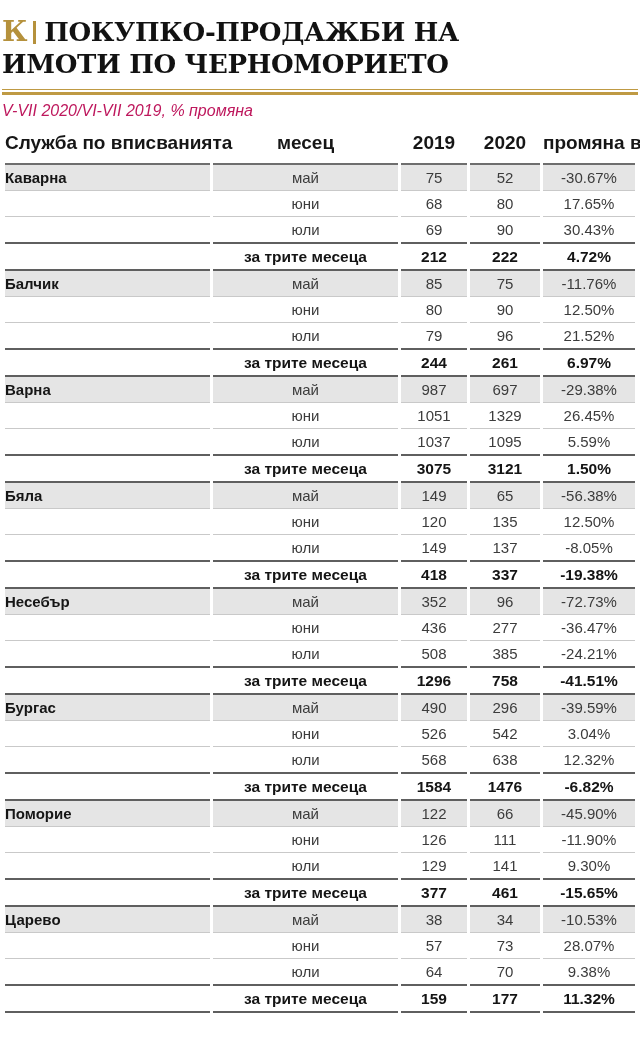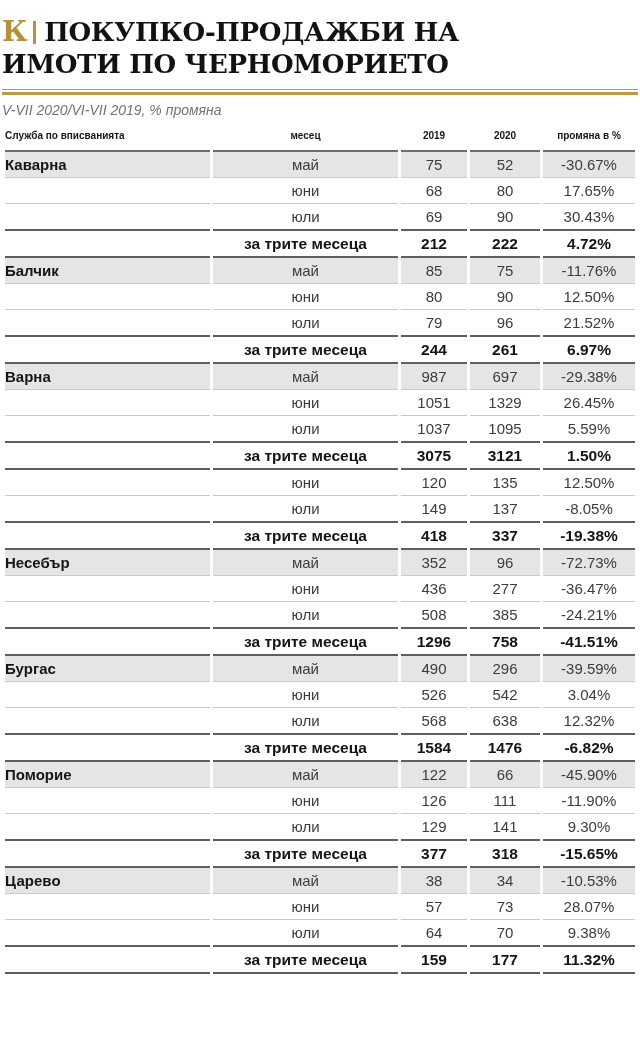--- a/index.html
+++ b/index.html
@@ -41,43 +41,43 @@
     vertical-align: -3px;
   }
   .gold-rule {
     margin-top: 9px;
     height: 2px;
     border-top: 1px solid #bf9a44;
     border-bottom: 3px solid #bf9a44;
   }
   .subtitle {
     font-style: italic;
-    font-size: 14px;
-    color: #737373;
+    font-size: 16px;
+    color: #be185d;
     margin: 7px 0 0 0;
   }
   
   table.data {
     width: 100%;
     border-collapse: separate;
     border-spacing: 3px 0;
     margin-top: 4px;
     font-size: 15px;
     color: #3c3c3c;
     table-layout: fixed;
   }
   col.w1 { width: 205px; }
   col.w2 { width: 185px; }
   col.w3 { width: 66px; }
   col.w4 { width: 70px; }
   col.w5 { width: auto; }
   th {
     font-weight: bold;
     color: #161616;
-    font-size: 10px;
+    font-size: 19px;
     padding: 8px 0 9px 0;
     border-bottom: 2px solid #6e6e6e;
     white-space: nowrap;
   }
   td {
     height: 25px;
     padding: 0;
     border-bottom: 1px solid #c9c9c9;
     vertical-align: middle;
     white-space: nowrap;
@@ -214,20 +214,27 @@
           <td class="c4">1095</td>
           <td class="c5">5.59%</td>
         </tr>
         <tr class="total-row">
           <td class="c1"></td>
           <td class="c2">за трите месеца</td>
           <td class="c3">3075</td>
           <td class="c4">3121</td>
           <td class="c5">1.50%</td>
         </tr>
+        <tr class="city-row">
+          <td class="c1">Бяла</td>
+          <td class="c2">май</td>
+          <td class="c3">149</td>
+          <td class="c4">65</td>
+          <td class="c5">-56.38%</td>
+        </tr>
         <tr>
           <td class="c1"></td>
           <td class="c2">юни</td>
           <td class="c3">120</td>
           <td class="c4">135</td>
           <td class="c5">12.50%</td>
         </tr>
         <tr class=" last-month">
           <td class="c1"></td>
           <td class="c2">юли</td>
@@ -316,21 +323,21 @@
           <td class="c1"></td>
           <td class="c2">юли</td>
           <td class="c3">129</td>
           <td class="c4">141</td>
           <td class="c5">9.30%</td>
         </tr>
         <tr class="total-row">
           <td class="c1"></td>
           <td class="c2">за трите месеца</td>
           <td class="c3">377</td>
-          <td class="c4">318</td>
+          <td class="c4">461</td>
           <td class="c5">-15.65%</td>
         </tr>
         <tr class="city-row">
           <td class="c1">Царево</td>
           <td class="c2">май</td>
           <td class="c3">38</td>
           <td class="c4">34</td>
           <td class="c5">-10.53%</td>
         </tr>
         <tr>

